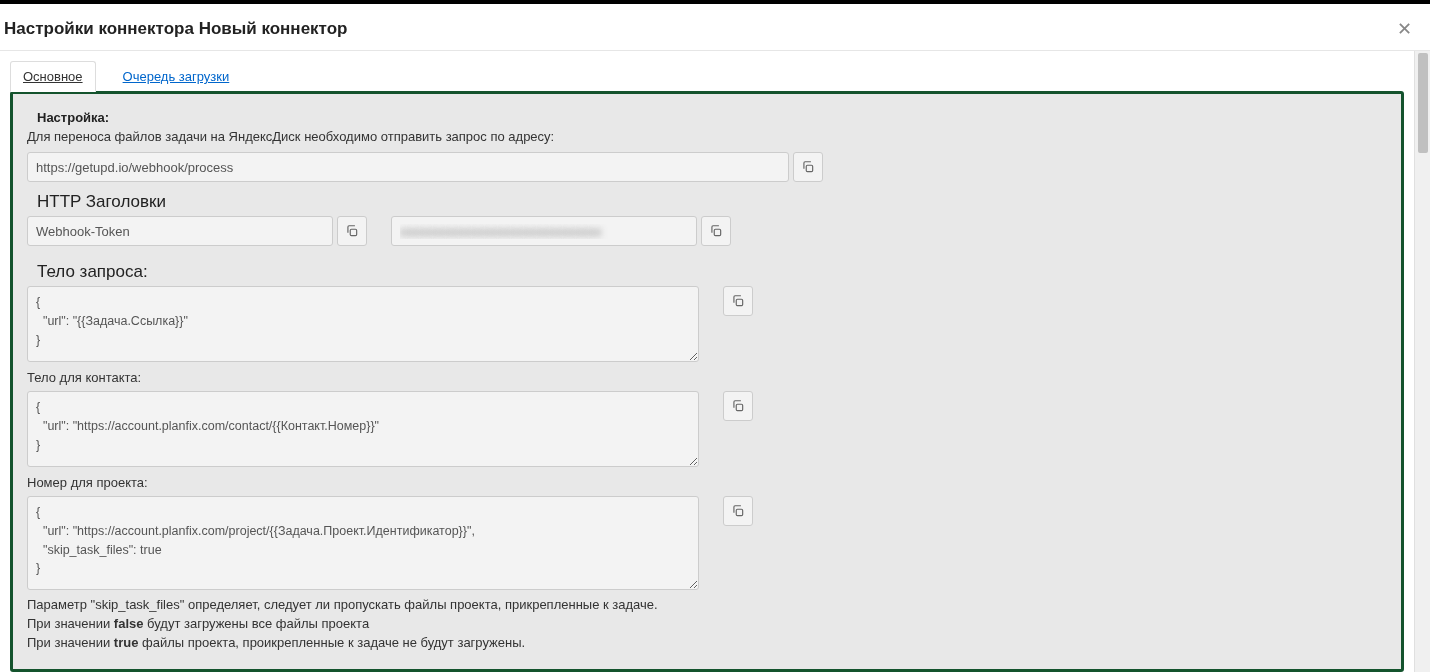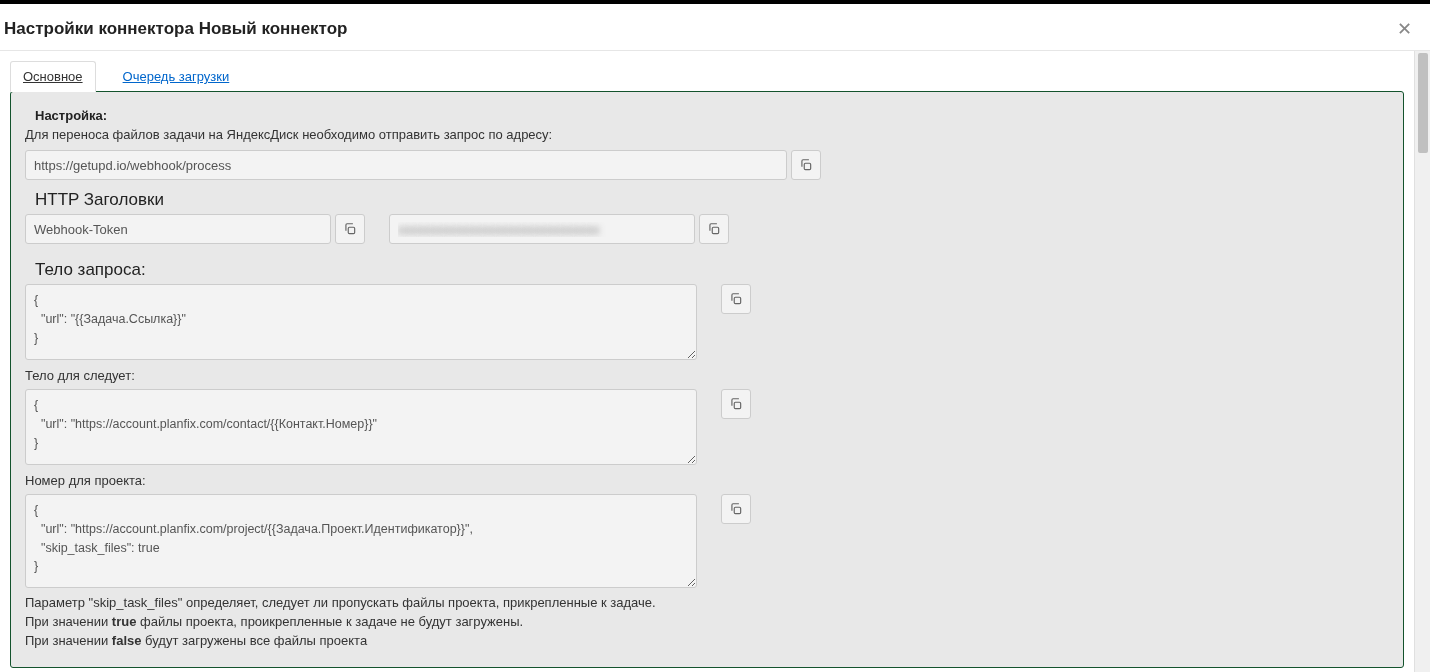--- a/index.html
+++ b/index.html
@@ -84,21 +84,21 @@
       color: #333;
       text-decoration: underline;
     }
     .tab.inactive {
       color: #0066cc;
       text-decoration: underline;
     }
     .panel {
       margin: 0 10px 18px 10px;
       background: #e8e8e8;
-      border: 1px solid #14532d;
+      border: 3px solid #14532d;
       border-radius: 3px;
       padding: 14px 19px 16px 14px;
       margin-top: -1px;
     }
     .section-label {
       font-weight: 600;
       font-size: 13px;
       color: #222;
       margin-bottom: 4px;
       margin-top: 2px;
@@ -273,21 +273,21 @@
   "url": "{{Задача.Ссылка}}"
 }</textarea>
         <div class="copy-btn copy-side">
           <svg viewBox="0 0 24 24" stroke-width="2">
               <rect x="9" y="9" width="11" height="11" rx="2"></rect>
               <path d="M5 15V5a2 2 0 0 1 2-2h10"></path>
             </svg>
         </div>
       </div>
 
-      <div class="sub-label-plain">Тело для следует:</div>
+      <div class="sub-label-plain">Тело для контакта:</div>
       <div class="textarea-row">
         <textarea class="code-textarea ta-med" readonly="" style="">{
   "url": "https://account.planfix.com/contact/{{Контакт.Номер}}"
 }</textarea>
         <div class="copy-btn copy-side">
           <svg viewBox="0 0 24 24" stroke-width="2">
               <rect x="9" y="9" width="11" height="11" rx="2"></rect>
               <path d="M5 15V5a2 2 0 0 1 2-2h10"></path>
             </svg>
         </div>
@@ -303,24 +303,24 @@
           <svg viewBox="0 0 24 24" stroke-width="2">
               <rect x="9" y="9" width="11" height="11" rx="2"></rect>
               <path d="M5 15V5a2 2 0 0 1 2-2h10"></path>
             </svg>
         </div>
       </div>
 
       <div class="note">
         <div>Параметр "skip_task_files" определяет, следует ли пропускать файлы проекта, прикрепленные к задаче.</div>
         <div>
+          <span>При значении </span><strong>false</strong><span> будут загружены все файлы проекта</span>
+        </div>
+        <div>
           <span>При значении </span><strong>true</strong><span> файлы проекта, проикрепленные к задаче не будут загружены.</span>
-        </div>
-        <div>
-          <span>При значении </span><strong>false</strong><span> будут загружены все файлы проекта</span>
         </div>
       </div>
 
     </div>
 
   </div>
 
   <div class="scrollbar-track">
     <div class="scrollbar-thumb"></div>
   </div>

